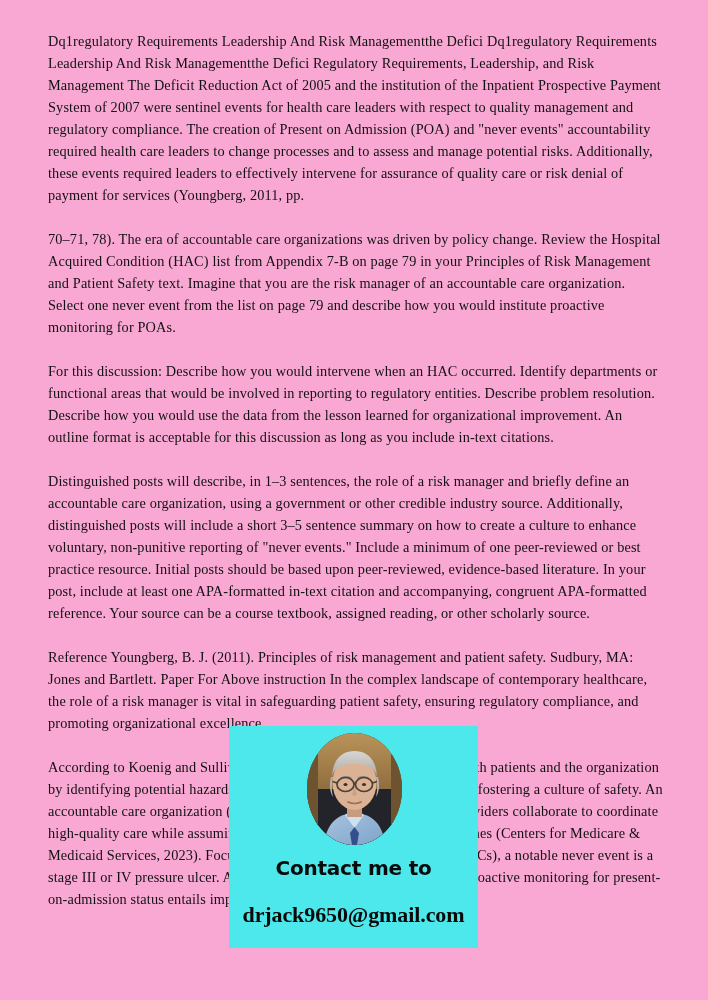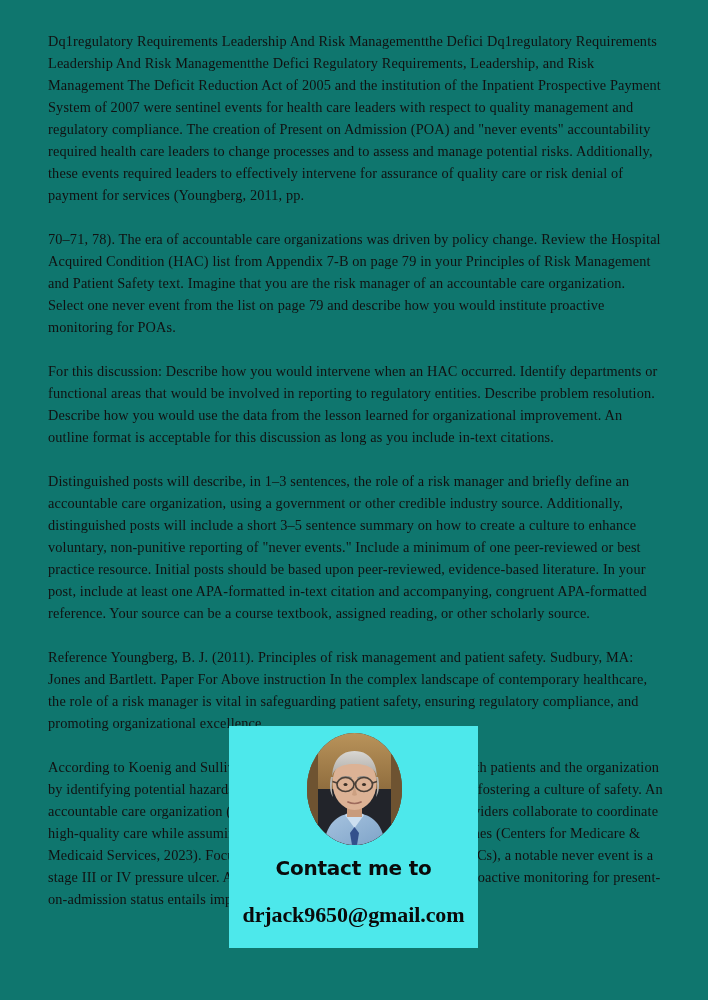--- a/index.html
+++ b/index.html
@@ -10,21 +10,21 @@
   }
   body {
     font-family: "Liberation Serif", "DejaVu Serif", serif;
     color: #111111;
     -webkit-font-smoothing: antialiased;
   }
   #page {
     position: relative;
     width: 708px;
     height: 1000px;
-    background: #0f766e;
+    background: #f9a8d4;
     overflow: hidden;
   }
   #doc-body {
     position: absolute;
     left: 48px;
     top: 30px;
     width: 616px;
   }
   .para {
     margin: 0 0 22px 0;

